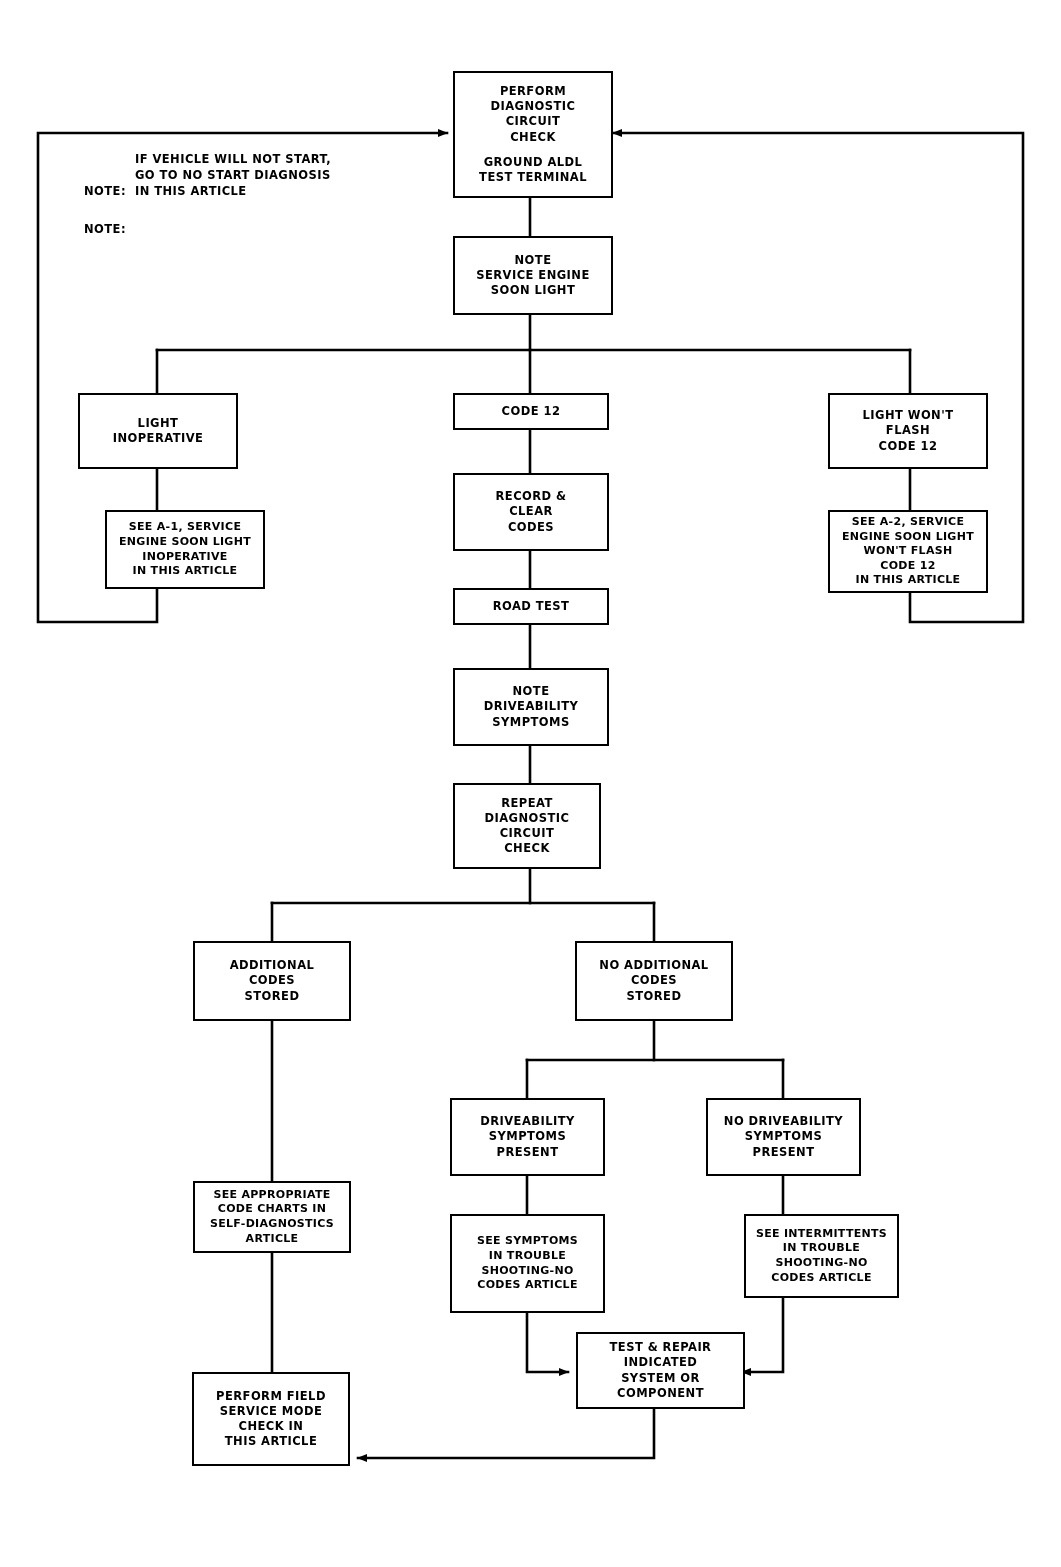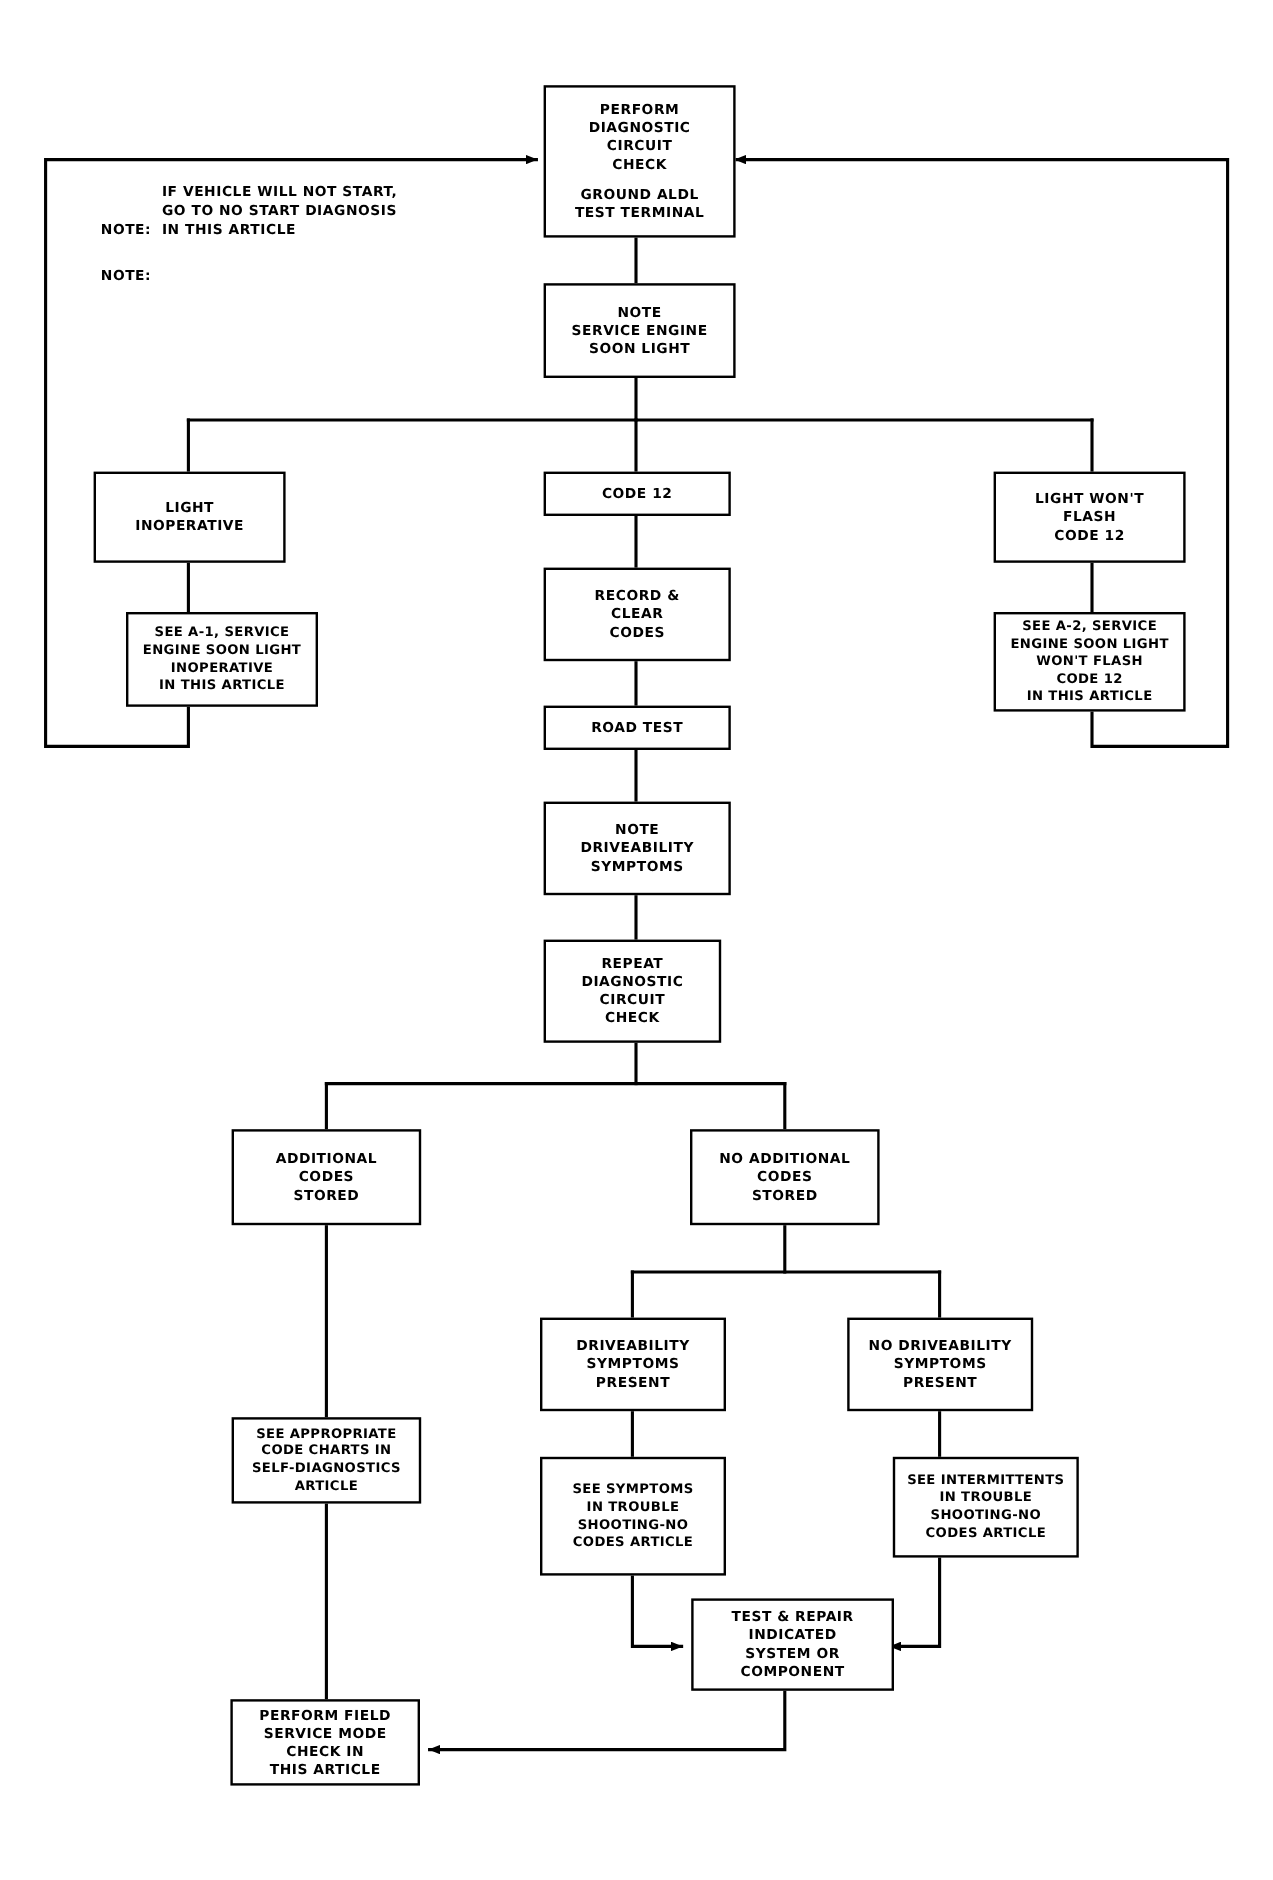--- a/index.html
+++ b/index.html
@@ -266,20 +266,20 @@
 CODES ARTICLE</div>
   </div>
 
   <div class="node" style="left:576px; top:1332px; width:169px; height:77px;">
     <div class="node-text">TEST &amp; REPAIR
 INDICATED
 SYSTEM OR
 COMPONENT</div>
   </div>
 
-  <div class="node" style="left:192px; top:1416px; width:158px; height:72px;">
+  <div class="node" style="left:192px; top:1372px; width:158px; height:94px;">
     <div class="node-text">PERFORM FIELD
 SERVICE MODE
 CHECK IN
 THIS ARTICLE</div>
   </div>
 
 </div>
 
 </body></html>

